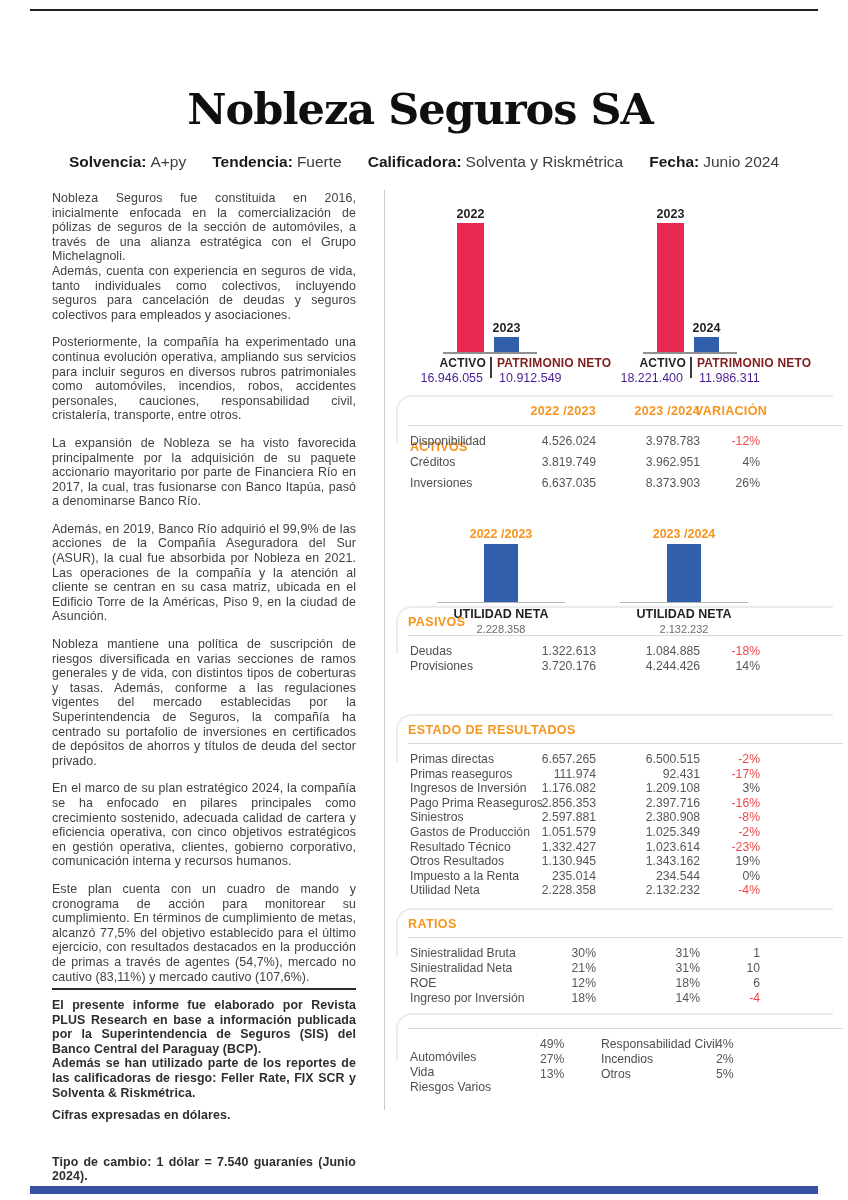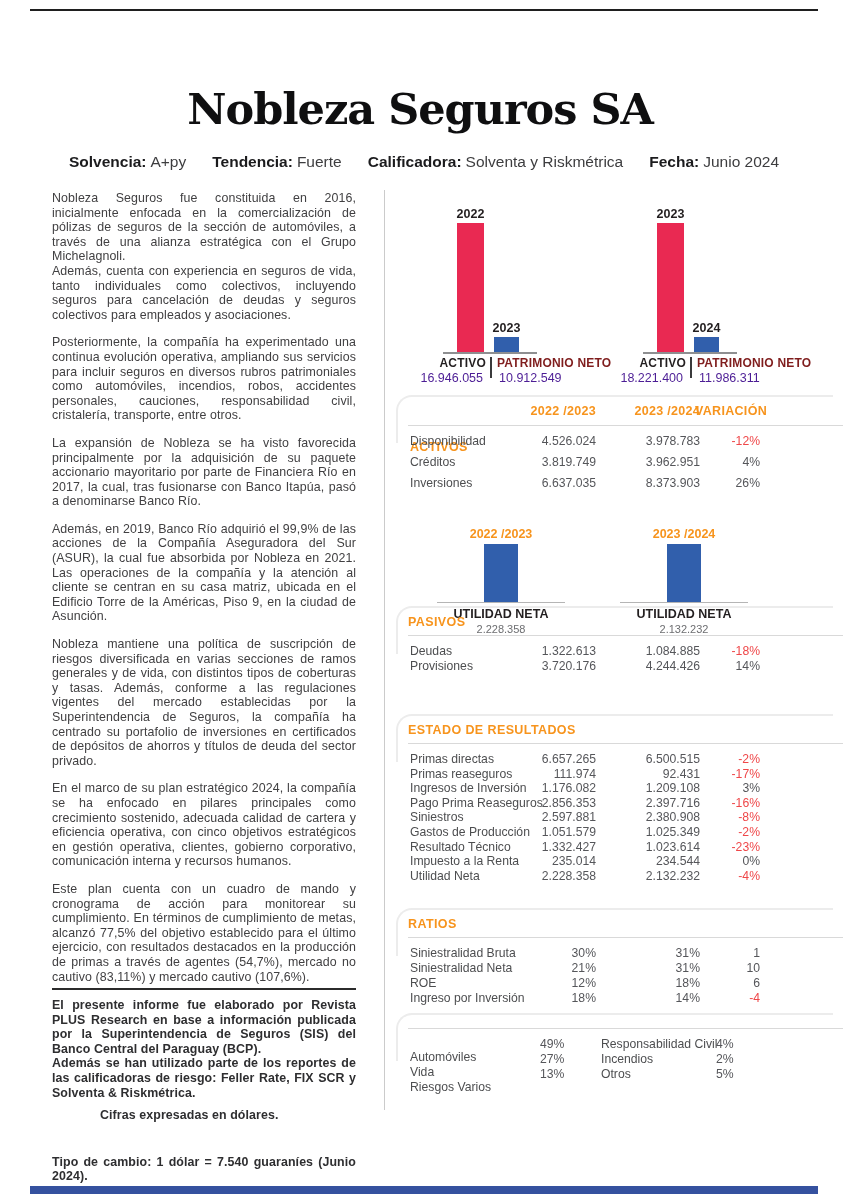--- a/index.html
+++ b/index.html
@@ -18,21 +18,21 @@
             font-size:15.5px;color:#3d3d3f;}
   .info-item b{color:#1b1b1d;margin-right:4px;}
 
   
   .left-col{left:52px;top:191px;width:304px;color:#414042;font-size:12.4px;
             line-height:14.6px;text-align:justify;letter-spacing:.1px;}
   .left-col p{margin:0 0 13px;}
   .left-col p.tight{margin-bottom:0;}
   .left-col hr{border:none;border-top:2px solid #2b2b2b;margin:4px 0 8px;}
   .left-col p.bold{font-weight:bold;color:#2e2e30;margin-bottom:0;}
-  .left-col p.bold.mt8{margin-top:8px;margin-left:48px;}
+  .left-col p.bold.mt8{margin-top:8px;}
   .left-col p.bold.mt18{margin-top:32px;}
 
   .divider-v{left:384px;top:190px;width:1px;height:920px;background:#cbcbcb;}
 
   
   .bar-year{font-weight:bold;font-size:12.5px;color:#231f20;text-align:center;}
   .bar-red{background:#e92952;}
   .bar-blue{background:#315fac;}
   .baseline{height:2px;background:#8e8f91;}
   .axis-activo{font-weight:bold;font-size:12px;color:#231f20;letter-spacing:.2px;text-align:right;}
@@ -230,20 +230,26 @@
         <span class="cell c2">1.025.349</span>
         <span class="cell c3 neg">-2%</span>
       </div>
       <div class="trow">
         <span class="cell c0">Resultado Técnico</span>
         <span class="cell c1">1.332.427</span>
         <span class="cell c2">1.023.614</span>
         <span class="cell c3 neg">-23%</span>
       </div>
       <div class="trow">
+        <span class="cell c0">Otros Resultados</span>
+        <span class="cell c1">1.130.945</span>
+        <span class="cell c2">1.343.162</span>
+        <span class="cell c3">19%</span>
+      </div>
+      <div class="trow">
         <span class="cell c0">Impuesto a la Renta</span>
         <span class="cell c1">235.014</span>
         <span class="cell c2">234.544</span>
         <span class="cell c3">0%</span>
       </div>
       <div class="trow">
         <span class="cell c0">Utilidad Neta</span>
         <span class="cell c1">2.228.358</span>
         <span class="cell c2">2.132.232</span>
         <span class="cell c3 neg">-4%</span>

